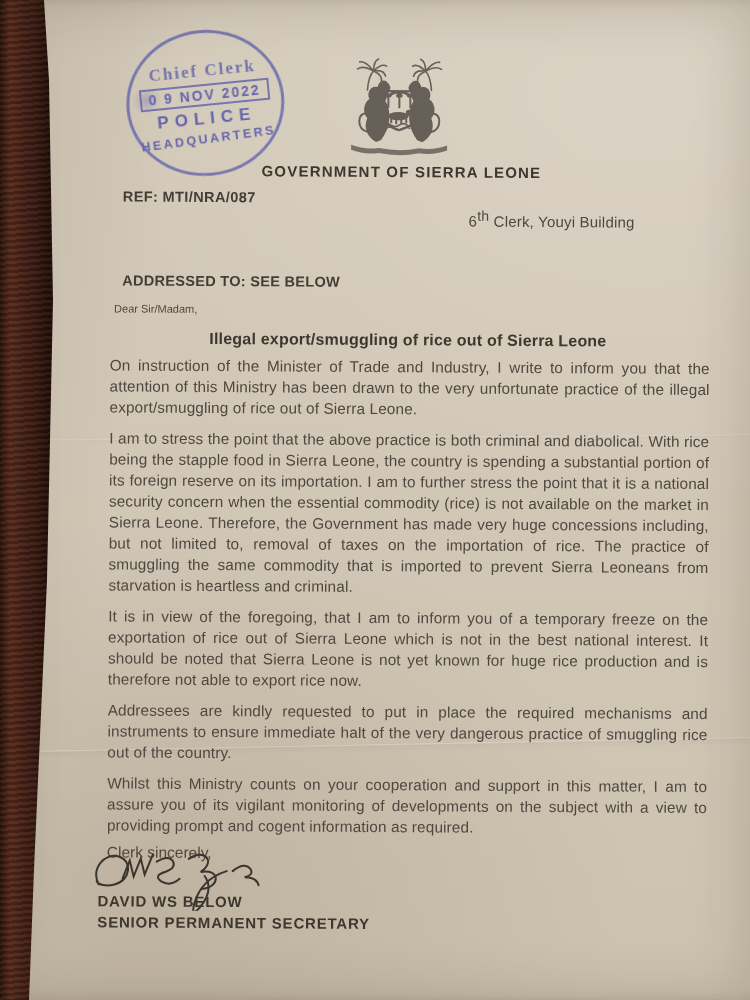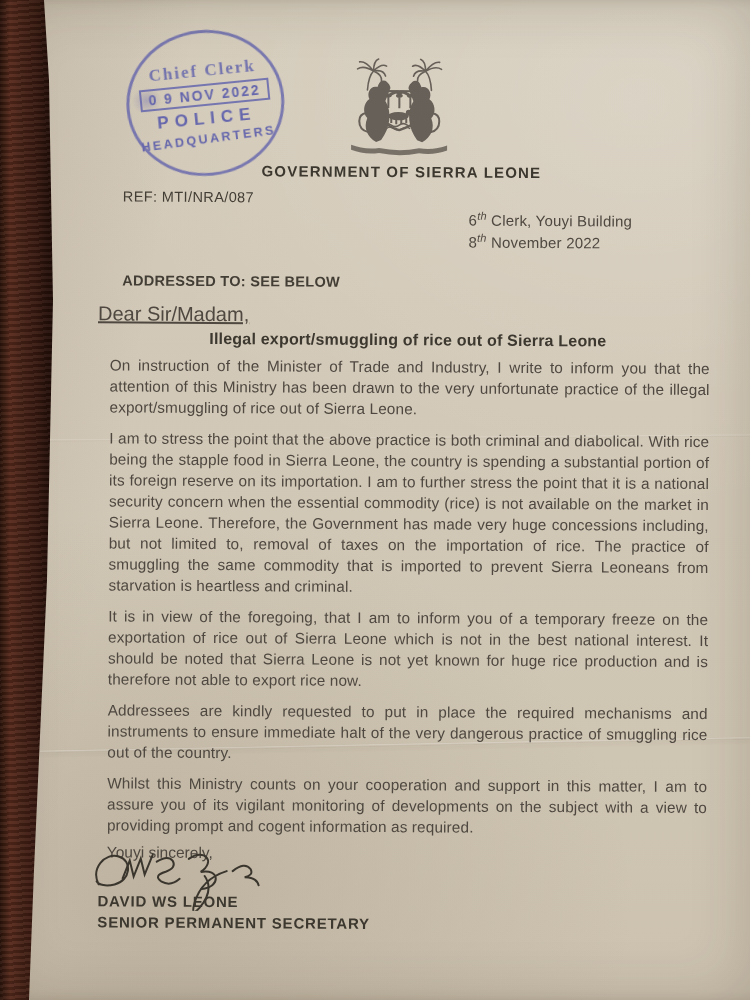--- a/index.html
+++ b/index.html
@@ -49,25 +49,25 @@
   .stamp-datebox{border:2.5px solid rgba(91,93,171,.85);padding:1px 7px;font-weight:bold;font-size:14px;letter-spacing:2px;}
   .stamp-line2{font-weight:bold;font-size:17px;letter-spacing:6px;}
   .stamp-line3{font-weight:bold;font-size:12.5px;letter-spacing:2.5px;transform:rotate(-2deg);}
   .stamp-blot{position:absolute;left:6px;top:52px;width:30px;height:26px;border-radius:50%;
     background:radial-gradient(rgba(91,93,171,.35),transparent 70%);}
 
   
   .crest{position:absolute;left:333px;top:58px;width:134px;height:100px;opacity:.88;}
   .gov-title{position:absolute;left:55px;right:0;top:163px;text-align:center;
     font-weight:bold;font-size:15px;letter-spacing:1.2px;color:#3c382f;}
-  .ref{position:absolute;left:124px;top:190px;font-weight:normal;font-size:14.5px;letter-spacing:.4px;color:#433e35;}
+  .ref{position:absolute;left:124px;top:190px;font-weight:bold;font-size:14.5px;letter-spacing:.4px;color:#433e35;}
   .addr{position:absolute;left:470px;top:207px;font-size:15px;line-height:17.5px;letter-spacing:.2px;}
-  .addr sup{font-size:11px;font-style:italic;}
+  .addr sup{font-size:14px;}
   .addressed{position:absolute;left:124px;top:274px;font-weight:bold;font-size:14.5px;letter-spacing:.3px;color:#433e35;}
-  .salutation{position:absolute;left:100px;top:304px;font-size:20px;text-decoration:underline;}
+  .salutation{position:absolute;left:116px;top:304px;font-size:11px;}
   .subject{position:absolute;left:70px;right:0;top:331px;text-align:center;
     font-weight:bold;font-size:16px;letter-spacing:.2px;color:#3c382f;}
 
   
   .body-text{position:absolute;left:112px;top:356px;width:600px;font-size:15.3px;letter-spacing:.15px;}
   .body-text p{margin:0 0 10px 0;line-height:21px;text-align:justify;}
   .closing{position:absolute;left:112px;top:845px;font-size:15.5px;}
   .sig-script{position:absolute;left:98px;top:850px;width:210px;height:62px;color:#3a362e;}
   .sig-name{position:absolute;left:103px;top:894px;font-weight:bold;font-size:15px;letter-spacing:.8px;color:#3c382f;}
   .sig-title{position:absolute;left:103px;top:915px;font-weight:bold;font-size:15px;letter-spacing:.8px;color:#3c382f;}
@@ -143,50 +143,49 @@
           <path d="M17,87 Q30,92 45,90 Q65,94 85,90 Q100,92 113,87 L113,92 Q100,97 85,95 Q65,99 45,95 Q30,97 17,92 Z" fill-opacity=".85"></path>
         </g>
       </svg>
 
       <div class="gov-title">GOVERNMENT OF SIERRA LEONE</div>
 
       <div class="ref">REF: MTI/NRA/087</div>
 
       <div class="addr">
         <div><span>6</span><sup>th</sup><span> Clerk, Youyi Building</span></div>
-        <div><span>8</span><sup>th</sup><span> November 2022</span></div>
       </div>
 
       <div class="addressed">ADDRESSED TO: SEE BELOW</div>
 
       <div class="salutation">Dear Sir/Madam,</div>
 
       <div class="subject">Illegal export/smuggling of rice out of Sierra Leone</div>
 
       <div class="body-text">
         <p>On instruction of the Minister of Trade and Industry, I write to inform you that the attention of this Ministry has been drawn to the very unfortunate practice of the illegal export/smuggling of rice out of Sierra Leone.</p>
         <p>I am to stress the point that the above practice is both criminal and diabolical. With rice being the stapple food in Sierra Leone, the country is spending a substantial portion of its foreign reserve on its importation. I am to further stress the point that it is a national security concern when the essential commodity (rice) is not available on the market in Sierra Leone. Therefore, the Government has made very huge concessions including, but not limited to, removal of taxes on the importation of rice. The practice of smuggling the same commodity that is imported to prevent Sierra Leoneans from starvation is heartless and criminal.</p>
         <p>It is in view of the foregoing, that I am to inform you of a temporary freeze on the exportation of rice out of Sierra Leone which is not in the best national interest. It should be noted that Sierra Leone is not yet known for huge rice production and is therefore not able to export rice now.</p>
         <p>Addressees are kindly requested to put in place the required mechanisms and instruments to ensure immediate halt of the very dangerous practice of smuggling rice out of the country.</p>
         <p>Whilst this Ministry counts on your cooperation and support in this matter, I am to assure you of its vigilant monitoring of developments on the subject with a view to providing prompt and cogent information as required.</p>
       </div>
 
-      <div class="closing">Youyi sincerely,</div>
+      <div class="closing">Clerk sincerely,</div>
 
       <svg class="sig-script" viewBox="0 0 210 62" xmlns="http://www.w3.org/2000/svg">
         <g stroke="#3a362e" stroke-width="2" fill="none" stroke-linecap="round">
           <path d="M6,36 C-2,20 12,4 26,8 C40,12 38,32 22,36 C14,38 6,37 4,33"></path>
           <path d="M30,30 l7,-18 l4,16 l7,-18 l4,16 l8,-20"></path>
           <path d="M64,13 q11,-7 16,-1 q4,7 -7,11 q-13,4 -4,10 q9,5 18,-3"></path>
           <path d="M96,10 c15,-11 28,2 12,13 c19,-4 21,15 1,17"></path>
           <path d="M112,27 q10,14 -5,32 q-9,10 -5,-5 q7,-24 32,-32"></path>
           <path d="M140,22 q12,-10 18,-2 q3,6 -6,8 q12,0 14,8"></path>
         </g>
       </svg>
 
-      <div class="sig-name">DAVID WS LEONE</div>
+      <div class="sig-name">DAVID WS BELOW</div>
       <div class="sig-title">SENIOR PERMANENT SECRETARY</div>
 
     </div>
   </div>
 
   <div class="vignette"></div>
 </div>
 
 </body></html>

